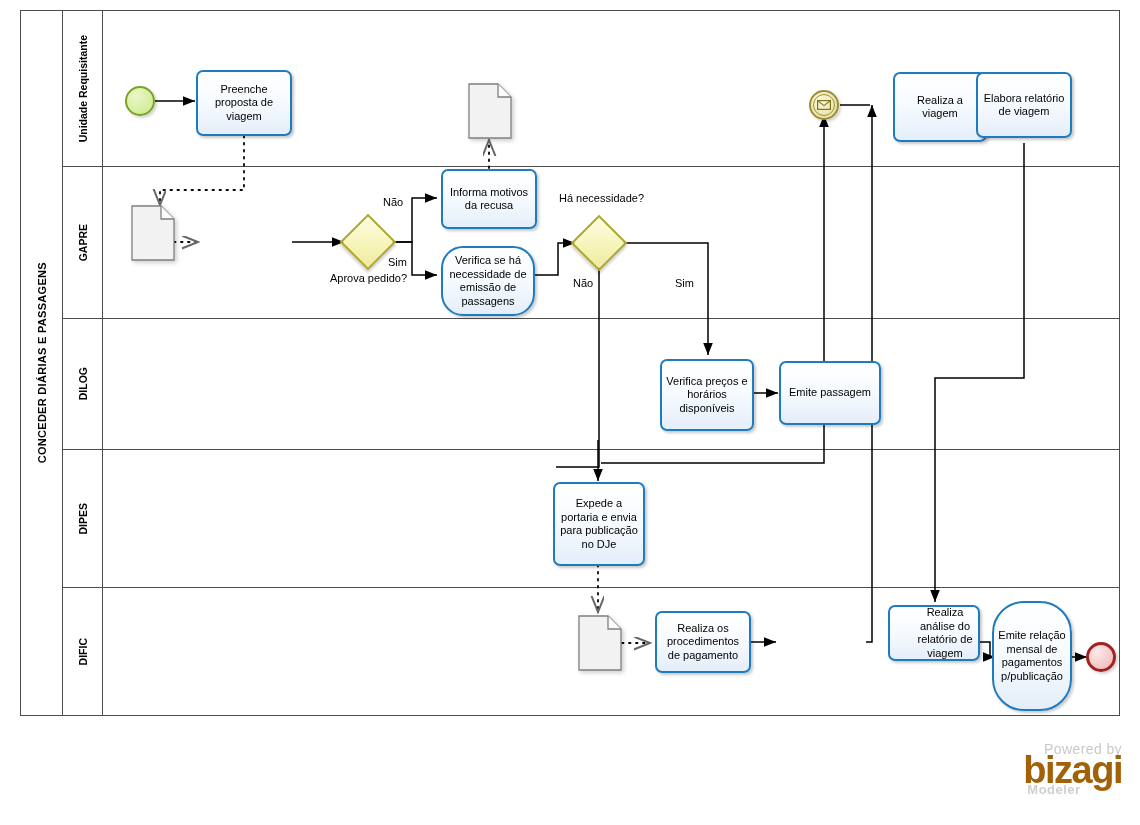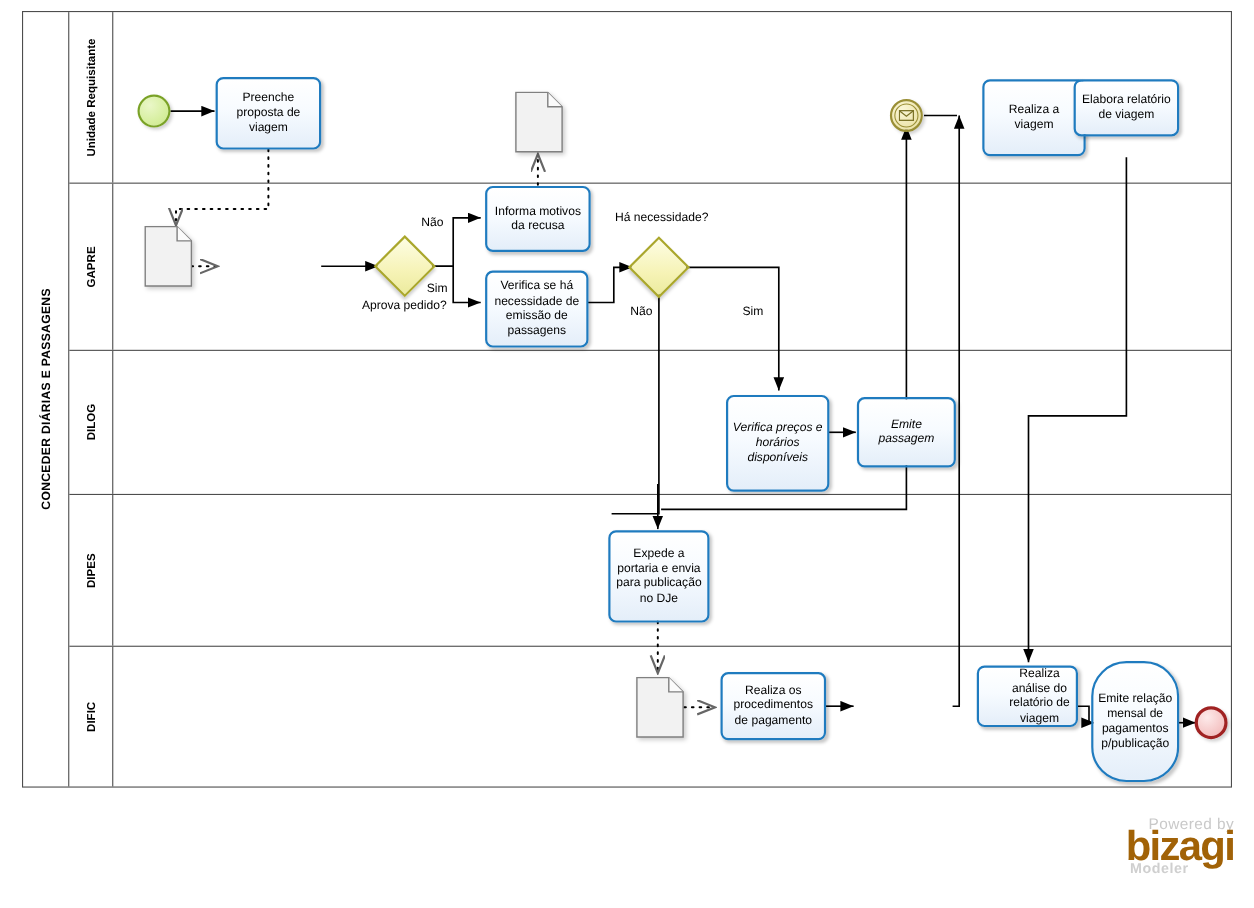--- a/index.html
+++ b/index.html
@@ -154,21 +154,21 @@
   .dataobj {
     position: absolute;
     filter: drop-shadow(2px 2px 2px rgba(0,0,0,0.2));
   }
 
   .flow-label {
     position: absolute;
     font-size: 11px;
     color: #000;
     white-space: nowrap;
-    text-align: left;
+    text-align: right;
   }
 
   #edges {
     position: absolute;
     left: 0; top: 0;
     width: 1140px;
     height: 825px;
     pointer-events: none;
   }
 
@@ -356,38 +356,38 @@
   <div class="flow-label" style="left:675px; top:277px;">Sim</div>
 
   <div class="task" style="left:196px; top:70px; width:96px; height:66px;text-align:center;">
     <span>Preenche proposta de viagem</span>
   </div>
 
   <div class="task" style="left:874px; top:72px; width:94px; height:70px;margin-left:19px;">
     <span>Realiza a viagem</span>
   </div>
 
-  <div class="task" style="left:976px; top:72px; width:96px; height:52px;">
+  <div class="task" style="left:976px; top:72px; width:96px; height:66px;">
     <span>Elabora relatório de viagem</span>
   </div>
 
 
   <div class="task" style="left:441px; top:169px; width:96px; height:60px;">
     <span>Informa motivos da recusa</span>
   </div>
 
-  <div class="task" style="left:441px; top:246px; width:94px; height:70px;">
+  <div class="task" style="left:441px; top:246px; width:94px; height:70px;border-radius:22px;">
     <span>Verifica se há necessidade de emissão de passagens</span>
   </div>
 
-  <div class="task" style="left:660px; top:359px; width:94px; height:88px;font-style:italic;">
+  <div class="task" style="left:660px; top:359px; width:94px; height:72px;">
     <span>Verifica preços e horários disponíveis</span>
   </div>
 
-  <div class="task" style="left:779px; top:361px; width:90px; height:64px;font-style:italic;">
+  <div class="task" style="left:779px; top:361px; width:102px; height:64px;">
     <span>Emite passagem</span>
   </div>
 
   <div class="task" style="left:553px; top:482px; width:92px; height:84px;">
     <span>Expede a portaria e envia para publicação no DJe</span>
   </div>
 
   <div class="task" style="left:655px; top:611px; width:96px; height:62px;">
     <span>Realiza os procedimentos de pagamento</span>
   </div>

